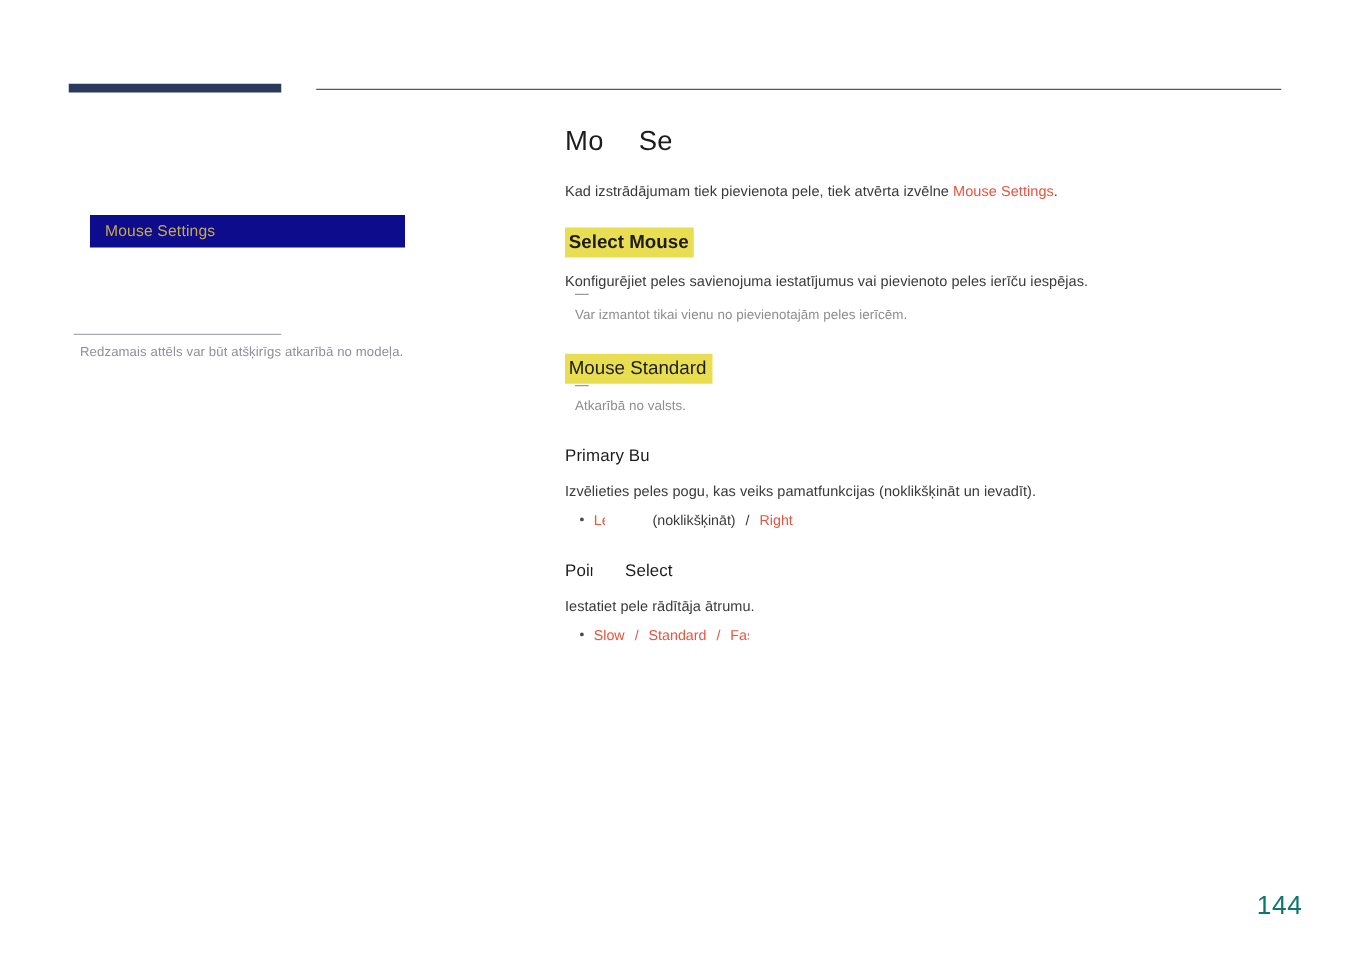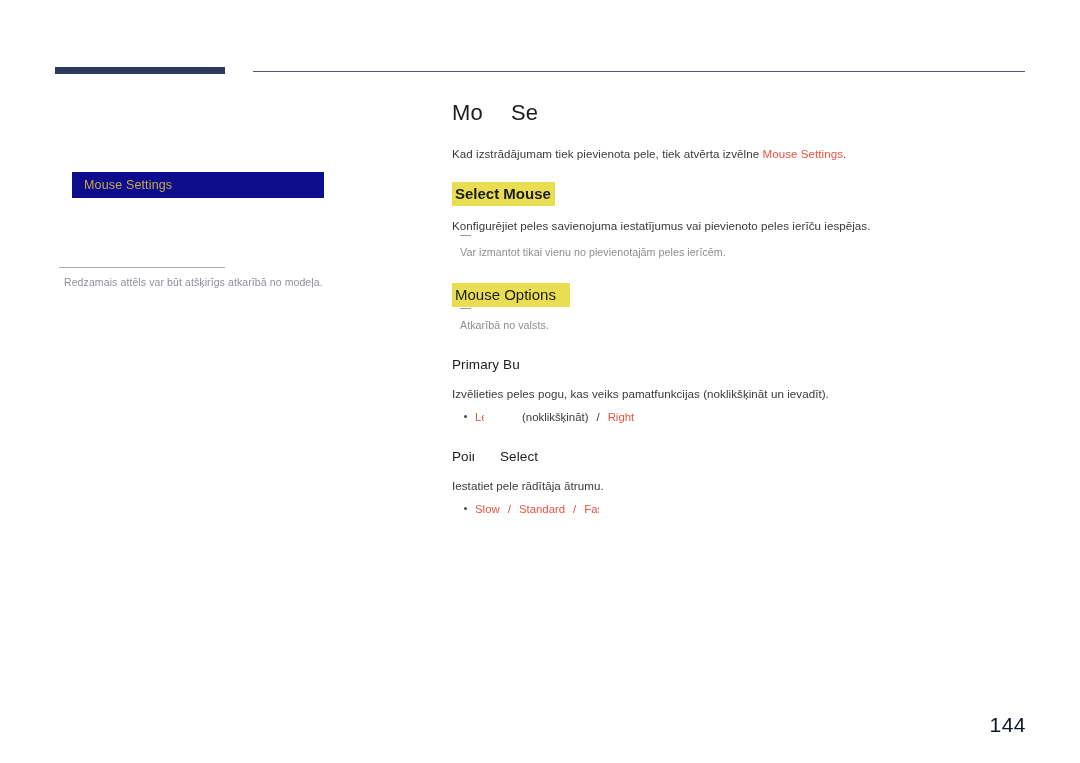--- a/index.html
+++ b/index.html
@@ -201,24 +201,24 @@
     vertical-align: top;
     white-space: nowrap;
   }
   .clip-left { width: 9px; }
   .clip-fast { width: 15px; }
   .opt-gap { display: inline-block; width: 22px; }
 
   
   #page-number {
     position: absolute;
-    right: 54px;
+    right: 38px;
     bottom: 26px;
     font-size: 21px;
-    color: #0f172a;
+    color: #0f766e;
     letter-spacing: .5px;
   }
 </style>
 </head>
 <body>
 
 <div id="header-rules">
   <div class="rule-thick"></div>
   <div class="rule-thin"></div>
 </div>
@@ -247,21 +247,21 @@
   <div class="section-head sh-select">Select Mouse</div>
 
   <p class="body-para">Konfigurējiet peles savienojuma iestatījumus vai pievienoto peles ierīču iespējas.</p>
 
   <div class="note-line">
     <span class="note-dash"></span>
     <span>Var izmantot tikai vienu no pievienotajām peles ierīcēm.</span>
   </div>
 
   
-  <div class="section-head sh-options">Mouse Options</div>
+  <div class="section-head sh-options">Mouse Standard</div>
 
   <div class="note-line">
     <span class="note-dash"></span>
     <span>Atkarībā no valsts.</span>
   </div>
 
   
   <h2 class="sub-head">
     <span>Primary</span>
     <span class="clip sh-primary" style="width:16px">Button</span>

